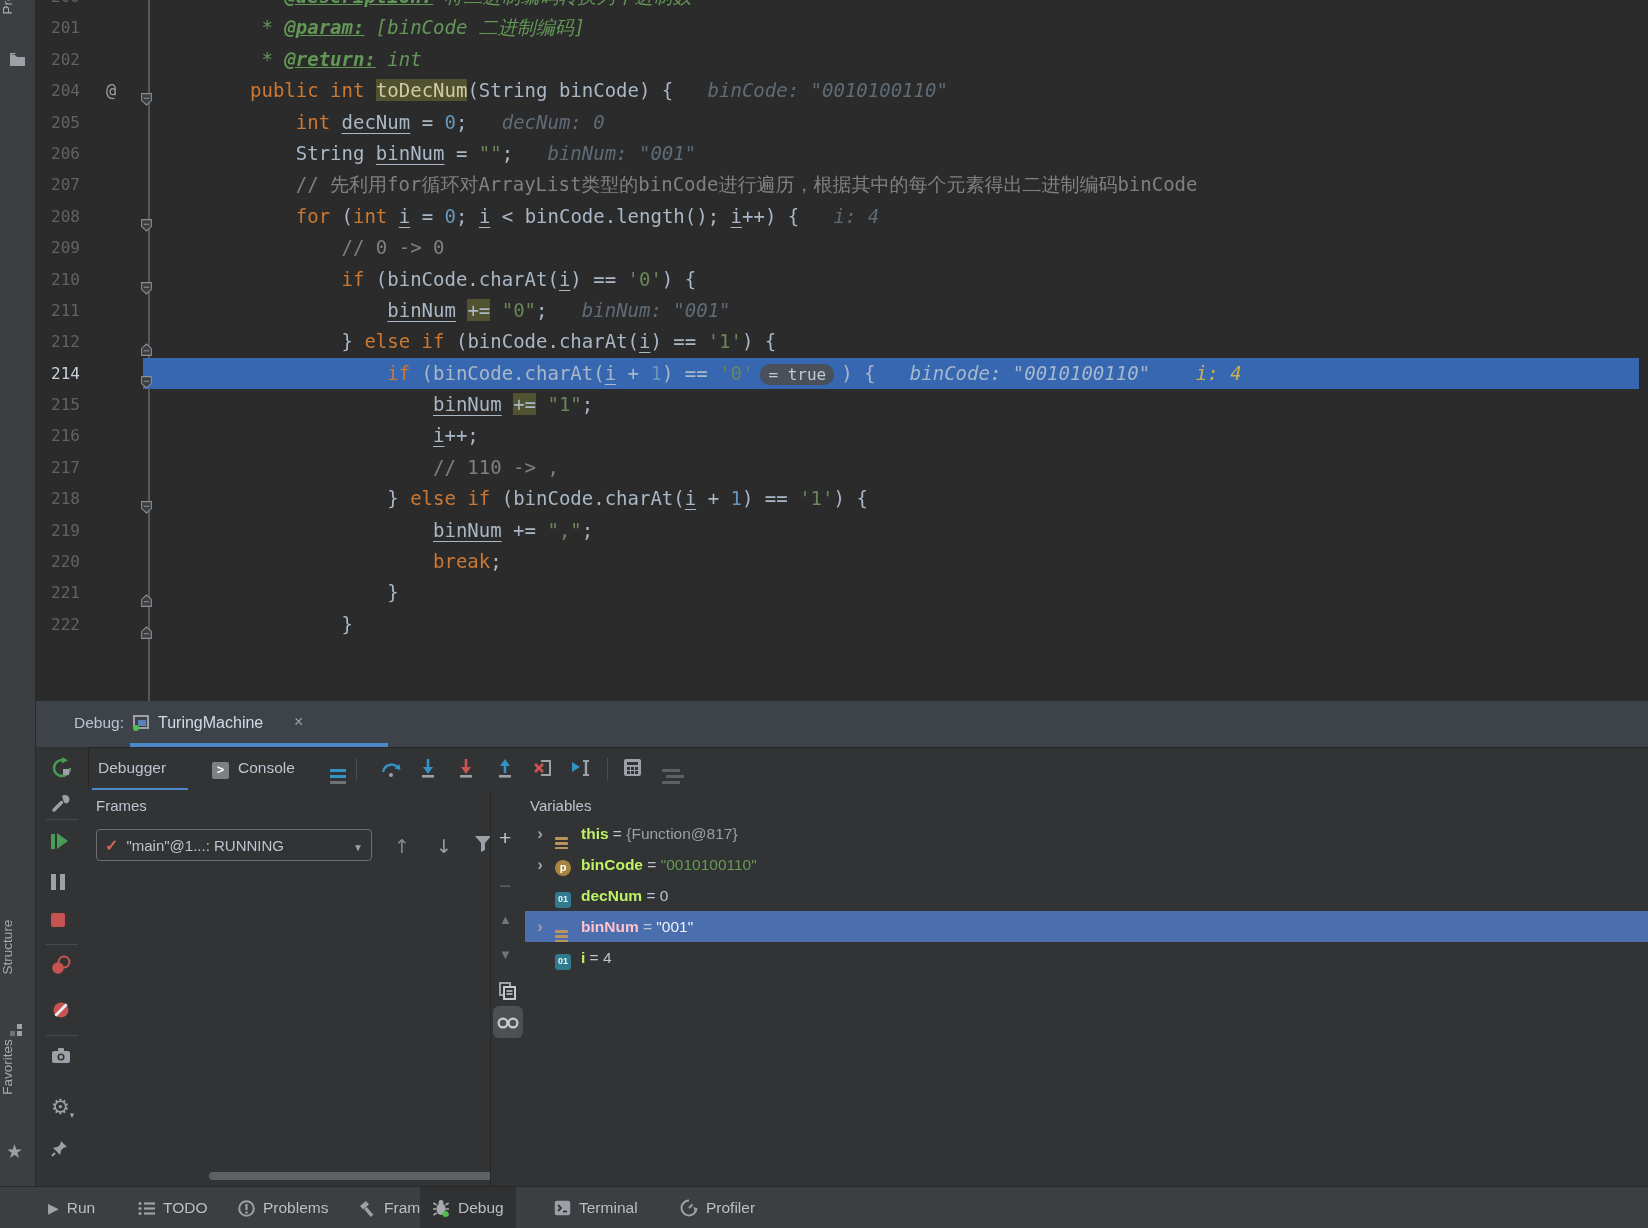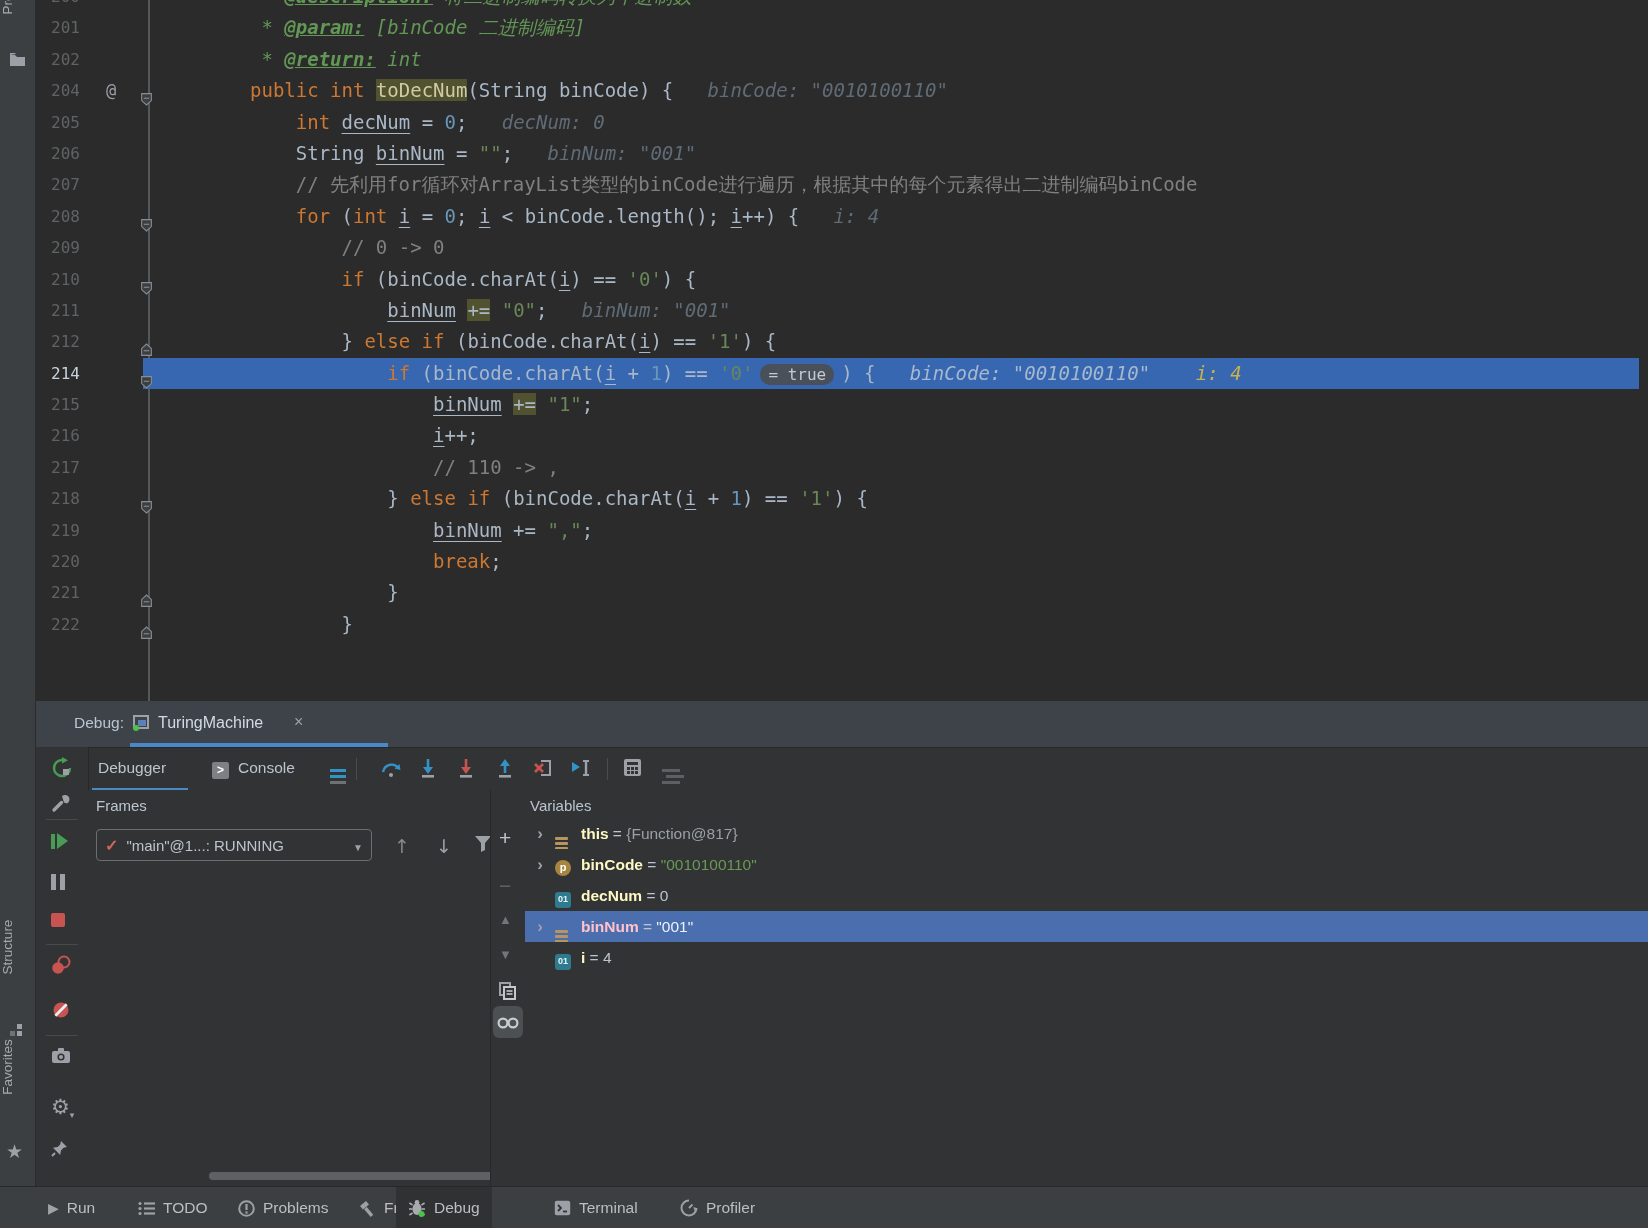--- a/index.html
+++ b/index.html
@@ -42,21 +42,21 @@
   .ministrip{position:absolute;left:491px;top:822px;width:34px;height:368px;background:#313335;}
   .vars{position:absolute;left:525px;top:822px;width:1123px;height:368px;background:#313335;overflow:hidden;}
   .tab-underline{position:absolute;height:4px;background:#4a88c7;}
   .dtab{position:absolute;color:#bcc5cf;font-size:15.5px;cursor:default;}
   .frow{position:relative;height:33px;line-height:33px;color:#bcc5cf;font-size:15.5px;white-space:nowrap;overflow:hidden;padding-left:16px;}
   .frow.sel{background:#4b6eaf;color:#ffffff;}
   .frow .src{font-style:italic;color:#8a8e92;}
   .frow.sel .src{color:#c3d3f0;}
   .vrow{position:relative;height:31px;line-height:31px;color:#bcc5cf;font-size:15.5px;white-space:nowrap;overflow:hidden;}
   .vrow.sel{background:#4b6eaf;}
-  .vname{color:#fef9c3;font-weight:bold;}
+  .vname{color:#bef264;font-weight:bold;}
   .vrow.sel .vname{color:#ffc2ca;}
   .val-green{color:#6a9955;} .val-gray{color:#9aa0a6;} .val-plain{color:#bcc5cf;} .val-white{color:#eef3f8;}
   .chev{color:#9da0a6;font-size:17px;font-weight:bold;}
   .bottombar{position:absolute;left:0;top:1186px;width:1648px;height:42px;background:#3c3f41;border-top:1px solid #282828;}
   .bitem{position:absolute;top:0;height:42px;display:flex;align-items:center;gap:8px;color:#bbbfc3;font-size:15.5px;padding:0 12px;}
   .bitem.active{background:#2f3133;}
   .icn{display:inline-flex;align-items:center;justify-content:center;}
   .thread-combo{position:absolute;left:8px;top:7px;width:276px;height:32px;border:1px solid #6b6f72;border-radius:4px;
                 color:#bcc5cf;font-size:15px;display:flex;align-items:center;gap:8px;padding:0 8px;box-sizing:border-box;}
   .scrollbar-h{position:absolute;left:121px;top:350px;width:293px;height:8px;background:#5e6163;border-radius:4px;}
@@ -423,21 +423,21 @@
       </div>
       <div class="bitem" style="left:346px;">
         <span class="icn">
           <svg width="18" height="17" viewBox="0 0 18 17">
             <path d="M2 6 l6-5 3 3.5 -6 5 z" fill="#9da0a6"></path>
             <rect x="9" y="7" width="3.4" height="10" transform="rotate(-41 10.7 12)" fill="#9da0a6"></rect>
           </svg>
         </span>
         <span>Frames</span>
       </div>
-      <div class="bitem active" style="left:396px;">
+      <div class="bitem active" style="left:420px;">
         <span class="icn">
           <svg width="18" height="18" viewBox="0 0 18 18">
             <ellipse cx="9" cy="10" rx="4.6" ry="6" fill="#a7abad"></ellipse>
             <circle cx="9" cy="3.4" r="2.4" fill="#a7abad"></circle>
             <line x1="4.6" y1="6" x2="1.4" y2="4" stroke="#a7abad" stroke-width="1.6"></line>
             <line x1="4.4" y1="10" x2="1" y2="10" stroke="#a7abad" stroke-width="1.6"></line>
             <line x1="4.6" y1="14" x2="1.4" y2="16" stroke="#a7abad" stroke-width="1.6"></line>
             <line x1="13.4" y1="6" x2="16.6" y2="4" stroke="#a7abad" stroke-width="1.6"></line>
             <line x1="13.6" y1="10" x2="17" y2="10" stroke="#a7abad" stroke-width="1.6"></line>
             <line x1="13.4" y1="14" x2="16.6" y2="16" stroke="#a7abad" stroke-width="1.6"></line>

